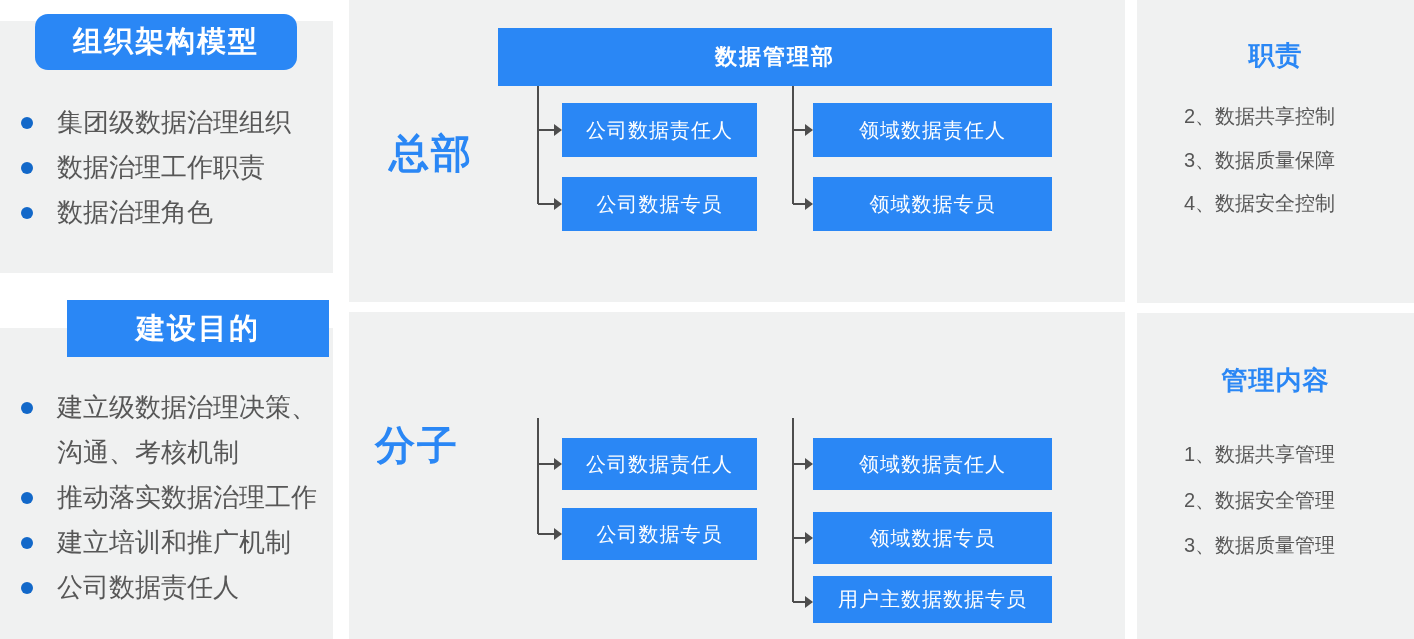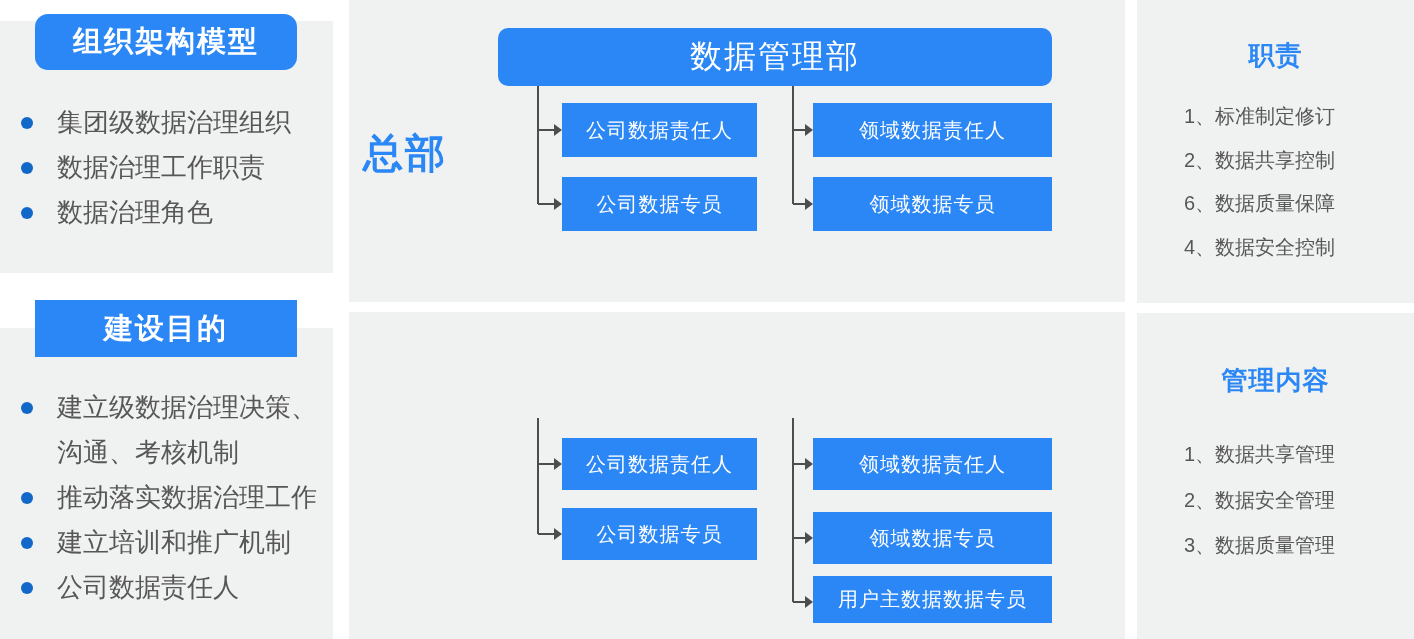--- a/index.html
+++ b/index.html
@@ -24,21 +24,21 @@
   .side-list .txt{font-size:26px;color:var(--text,#575757);white-space:nowrap;}
   
   .group-label{
     position:absolute;color:var(--accent,#2a87f5);font-weight:700;
     font-size:40px;line-height:70px;letter-spacing:2px;
   }
   .org-box{
     position:absolute;background:var(--accent,#2a87f5);color:#ffffff;
     display:flex;align-items:center;justify-content:center;white-space:nowrap;
   }
-  .org-box.root{font-size:32px;font-weight:400;letter-spacing:2px;border-radius:10px;}
+  .org-box.root{font-size:22px;font-weight:700;letter-spacing:2px;}
   .org-box.child{font-size:20px;letter-spacing:1px;}
   .connectors{position:absolute;left:0;top:0;pointer-events:none;}
   .connectors path{stroke:var(--line,#4d4d4d);stroke-width:2;fill:none;}
   .connectors polygon{fill:var(--line,#4d4d4d);}
   
   .r-title{
     position:absolute;left:0;width:100%;text-align:center;
     color:var(--accent,#2a87f5);font-size:26px;font-weight:700;letter-spacing:1px;
   }
   .r-list{position:absolute;left:47px;}
@@ -61,21 +61,21 @@
       <span class="dot"></span>
       <span class="txt">数据治理工作职责</span>
     </div>
     <div class="row">
       <span class="dot"></span>
       <span class="txt">数据治理角色</span>
     </div>
   </div>
 
   <div class="panel" style="left:0;top:328px;width:333px;height:311px;"></div>
-  <div class="side-header" style="top:300px;height:57px;">建设目的</div>
+  <div class="side-header" style="top:300px;height:57px;margin-left:32px;">建设目的</div>
   <div class="side-list" style="top:385px;">
     <div class="row">
       <span class="dot"></span>
       <span class="txt">建立级数据治理决策、</span>
     </div>
     <div class="row cont">
       <span class="dot"></span>
       <span class="txt">沟通、考核机制</span>
     </div>
     <div class="row">
@@ -98,21 +98,21 @@
       <path d="M189,130 H205"></path>
         <polygon points="205,124 205,136 213,130"></polygon>
       <path d="M189,204 H205"></path>
         <polygon points="205,198 205,210 213,204"></polygon>
       <path d="M444,86 V204"></path>
       <path d="M444,130 H456"></path>
         <polygon points="456,124 456,136 464,130"></polygon>
       <path d="M444,204 H456"></path>
         <polygon points="456,198 456,210 464,204"></polygon>
     </svg>
-    <div class="group-label" style="left:14px;top:118px;">总部</div>
+    <div class="group-label" style="left:40px;top:118px;">总部</div>
     <div class="org-box root" style="left:149px;top:28px;width:554px;height:58px;">数据管理部</div>
     <div class="org-box child" style="left:213px;top:103px;width:195px;height:54px;">公司数据责任人</div>
     <div class="org-box child" style="left:213px;top:177px;width:195px;height:54px;">公司数据专员</div>
     <div class="org-box child" style="left:464px;top:103px;width:239px;height:54px;">领域数据责任人</div>
     <div class="org-box child" style="left:464px;top:177px;width:239px;height:54px;">领域数据专员</div>
   </div>
 
   <div class="panel" style="left:349px;top:312px;width:776px;height:327px;">
     <svg class="connectors" width="776" height="327" viewBox="0 0 776 327">
       <path d="M189,106 V222"></path>
@@ -122,39 +122,37 @@
         <polygon points="205,216 205,228 213,222"></polygon>
       <path d="M444,106 V290"></path>
       <path d="M444,152 H456"></path>
         <polygon points="456,146 456,158 464,152"></polygon>
       <path d="M444,226 H456"></path>
         <polygon points="456,220 456,232 464,226"></polygon>
       <path d="M444,290 H456"></path>
         <polygon points="456,284 456,296 464,290"></polygon>
     </svg>
     <div class="group-label" style="left:26px;top:98px;">
+      <div>分子</div>
     </div>
     <div class="org-box child" style="left:213px;top:126px;width:195px;height:52px;">公司数据责任人</div>
     <div class="org-box child" style="left:213px;top:196px;width:195px;height:52px;">公司数据专员</div>
     <div class="org-box child" style="left:464px;top:126px;width:239px;height:52px;">领域数据责任人</div>
     <div class="org-box child" style="left:464px;top:200px;width:239px;height:52px;">领域数据专员</div>
     <div class="org-box child" style="left:464px;top:264px;width:239px;height:47px;">用户主数据数据专员</div>
   </div>
 
   <div class="panel" style="left:1137px;top:0;width:277px;height:303px;">
     <div class="r-title" style="top:38px;">职责</div>
     <div class="r-list" style="top:95px;">
       <div class="row" style="height:43.5px;">
-        <span class="txt">1、标准制定修订</span>
-      </div>
-      <div class="row" style="height:43.5px;">
         <span class="txt">2、数据共享控制</span>
       </div>
       <div class="row" style="height:43.5px;">
-        <span class="txt">6、数据质量保障</span>
+        <span class="txt">3、数据质量保障</span>
       </div>
       <div class="row" style="height:43.5px;">
         <span class="txt">4、数据安全控制</span>
       </div>
     </div>
   </div>
 
   <div class="panel" style="left:1137px;top:313px;width:277px;height:326px;">
     <div class="r-title" style="top:50px;">管理内容</div>
     <div class="r-list" style="top:119px;">

